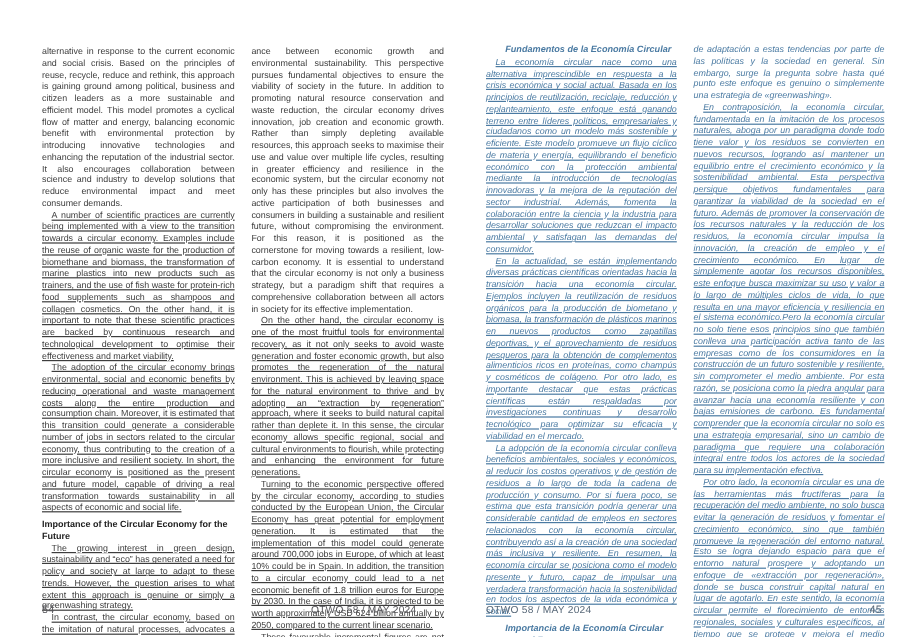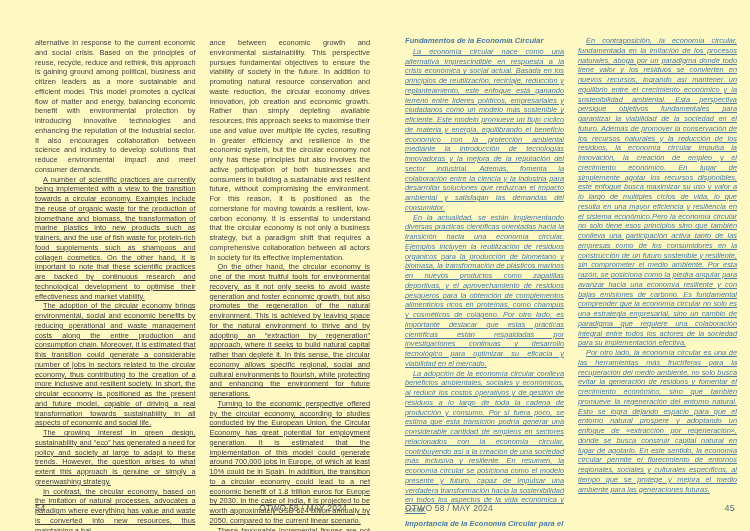--- a/index.html
+++ b/index.html
@@ -1,19 +1,19 @@
 <!DOCTYPE html>
 <html><head>
 <meta charset="utf-8">
 <style>
   html,body{margin:0;padding:0;background:#e8e8e8;}
   .spread{
     position:relative;
     width:750px;height:531px;
-    background:#fef9c3;
+    background:#ffffff;
     font-family:"Liberation Sans", sans-serif;
     overflow:hidden;
     display:flex;
   }
   .page{position:relative;width:375px;height:531px;box-sizing:border-box;}
   .page-left{padding:38px 5px 0 35px;}
   .page-right{padding:36px 13px 0 30px;}
   .columns{display:flex;gap:14px;}
   .col{flex:1 1 0;min-width:0;}
   .page-left .col p{
@@ -36,21 +36,21 @@
     margin:0;
     font-size:7.4px;
     line-height:9.75px;
     color:#4a7aa2;
     font-style:italic;
     text-align:justify;
     overflow-wrap:break-word;
   }
   .page-right .col p.indent{text-indent:8px;text-decoration:underline;}
   .page-right .col h3{
-    margin:0 0 1px 0;
+    margin:0 0 1px 16px;
     font-size:7.6px;
     line-height:9.75px;
     font-weight:bold;
     font-style:italic;
     color:#4a7aa2;
   }
   .page-right .col h3.h2{margin-top:4px;}
   .footer{
     position:absolute;
     bottom:18px;
@@ -68,20 +68,21 @@
 <body>
 
 <div class="spread">
 
   <div class="page page-left">
     <div class="columns">
       <div class="col">
         <p>alternative in response to the current economic and social crisis. Based on the principles of reuse, recycle, reduce and rethink, this approach is gaining ground among political, business and citizen leaders as a more sustainable and efficient model. This model promotes a cyclical flow of matter and energy, balancing economic benefit with environmental protection by introducing innovative technologies and enhancing the reputation of the industrial sector. It also encourages collaboration between science and industry to develop solutions that reduce environmental impact and meet consumer demands.</p>
         <p class="indent">A number of scientific practices are currently being implemented with a view to the transition towards a circular economy. Examples include the reuse of organic waste for the production of biomethane and biomass, the transformation of marine plastics into new products such as trainers, and the use of fish waste for protein-rich food supplements such as shampoos and collagen cosmetics. On the other hand, it is important to note that these scientific practices are backed by continuous research and technological development to optimise their effectiveness and market viability.</p>
         <p class="indent">The adoption of the circular economy brings environmental, social and economic benefits by reducing operational and waste management costs along the entire production and consumption chain. Moreover, it is estimated that this transition could generate a considerable number of jobs in sectors related to the circular economy, thus contributing to the creation of a more inclusive and resilient society. In short, the circular economy is positioned as the present and future model, capable of driving a real transformation towards sustainability in all aspects of economic and social life.</p>
+        <h3>Importance of the Circular Economy for the Future</h3>
         <p class="indent">The growing interest in green design, sustainability and “eco” has generated a need for policy and society at large to adapt to these trends. However, the question arises to what extent this approach is genuine or simply a greenwashing strategy.</p>
         <p class="indent">In contrast, the circular economy, based on the imitation of natural processes, advocates a paradigm where everything has value and waste is converted into new resources, thus maintaining a bal-</p>
       </div>
       <div class="col">
         <p>ance between economic growth and environmental sustainability. This perspective pursues fundamental objectives to ensure the viability of society in the future. In addition to promoting natural resource conservation and waste reduction, the circular economy drives innovation, job creation and economic growth. Rather than simply depleting available resources, this approach seeks to maximise their use and value over multiple life cycles, resulting in greater efficiency and resilience in the economic system, but the circular economy not only has these principles but also involves the active participation of both businesses and consumers in building a sustainable and resilient future, without compromising the environment. For this reason, it is positioned as the cornerstone for moving towards a resilient, low-carbon economy. It is essential to understand that the circular economy is not only a business strategy, but a paradigm shift that requires a comprehensive collaboration between all actors in society for its effective implementation.</p>
         <p class="indent">On the other hand, the circular economy is one of the most fruitful tools for environmental recovery, as it not only seeks to avoid waste generation and foster economic growth, but also promotes the regeneration of the natural environment. This is achieved by leaving space for the natural environment to thrive and by adopting an “extraction by regeneration” approach, where it seeks to build natural capital rather than deplete it. In this sense, the circular economy allows specific regional, social and cultural environments to flourish, while protecting and enhancing the environment for future generations.</p>
         <p class="indent">Turning to the economic perspective offered by the circular economy, according to studies conducted by the European Union, the Circular Economy has great potential for employment generation. It is estimated that the implementation of this model could generate around 700,000 jobs in Europe, of which at least 10% could be in Spain. In addition, the transition to a circular economy could lead to a net economic benefit of 1.8 trillion euros for Europe by 2030. In the case of India, it is projected to be worth approximately USD 624 billion annually by 2050, compared to the current linear scenario.</p>
         <p class="indent">These favourable incremental figures are not only supported by European studies, but Latin America</p>
       </div>
     </div>
@@ -95,20 +96,21 @@
     <div class="columns">
       <div class="col">
         <h3>Fundamentos de la Economía Circular</h3>
         <p class="indent">La economía circular nace como una alternativa imprescindible en respuesta a la crisis económica y social actual. Basada en los principios de reutilización, reciclaje, reducción y replanteamiento, este enfoque está ganando terreno entre líderes políticos, empresariales y ciudadanos como un modelo más sostenible y eficiente. Este modelo promueve un flujo cíclico de materia y energía, equilibrando el beneficio económico con la protección ambiental mediante la introducción de tecnologías innovadoras y la mejora de la reputación del sector industrial. Además, fomenta la colaboración entre la ciencia y la industria para desarrollar soluciones que reduzcan el impacto ambiental y satisfagan las demandas del consumidor.</p>
         <p class="indent">En la actualidad, se están implementando diversas prácticas científicas orientadas hacia la transición hacia una economía circular. Ejemplos incluyen la reutilización de residuos orgánicos para la producción de biometano y biomasa, la transformación de plásticos marinos en nuevos productos como zapatillas deportivas, y el aprovechamiento de residuos pesqueros para la obtención de complementos alimenticios ricos en proteínas, como champús y cosméticos de colágeno. Por otro lado, es importante destacar que estas prácticas científicas están respaldadas por investigaciones continuas y desarrollo tecnológico para optimizar su eficacia y viabilidad en el mercado.</p>
         <p class="indent">La adopción de la economía circular conlleva beneficios ambientales, sociales y económicos, al reducir los costos operativos y de gestión de residuos a lo largo de toda la cadena de producción y consumo. Por si fuera poco, se estima que esta transición podría generar una considerable cantidad de empleos en sectores relacionados con la economía circular, contribuyendo así a la creación de una sociedad más inclusiva y resiliente. En resumen, la economía circular se posiciona como el modelo presente y futuro, capaz de impulsar una verdadera transformación hacia la sostenibilidad en todos los aspectos de la vida económica y social.</p>
         <h3 class="h2">Importancia de la Economía Circular para el Futuro</h3>
 
       </div>
       <div class="col">
+        <p>de adaptación a estas tendencias por parte de las políticas y la sociedad en general. Sin embargo, surge la pregunta sobre hasta qué punto este enfoque es genuino o simplemente una estrategia de «greenwashing».</p>
         <p class="indent">En contraposición, la economía circular, fundamentada en la imitación de los procesos naturales, aboga por un paradigma donde todo tiene valor y los residuos se convierten en nuevos recursos, logrando así mantener un equilibrio entre el crecimiento económico y la sostenibilidad ambiental. Esta perspectiva persigue objetivos fundamentales para garantizar la viabilidad de la sociedad en el futuro. Además de promover la conservación de los recursos naturales y la reducción de los residuos, la economía circular impulsa la innovación, la creación de empleo y el crecimiento económico. En lugar de simplemente agotar los recursos disponibles, este enfoque busca maximizar su uso y valor a lo largo de múltiples ciclos de vida, lo que resulta en una mayor eficiencia y resiliencia en el sistema económico.Pero la economía circular no solo tiene esos principios sino que también conlleva una participación activa tanto de las empresas como de los consumidores en la construcción de un futuro sostenible y resiliente, sin comprometer el medio ambiente. Por esta razón, se posiciona como la piedra angular para avanzar hacia una economía resiliente y con bajas emisiones de carbono. Es fundamental comprender que la economía circular no solo es una estrategia empresarial, sino un cambio de paradigma que requiere una colaboración integral entre todos los actores de la sociedad para su implementación efectiva.</p>
         <p class="indent">Por otro lado, la economía circular es una de las herramientas más fructíferas para la recuperación del medio ambiente, no solo busca evitar la generación de residuos y fomentar el crecimiento económico, sino que también promueve la regeneración del entorno natural. Esto se logra dejando espacio para que el entorno natural prospere y adoptando un enfoque de «extracción por regeneración», donde se busca construir capital natural en lugar de agotarlo. En este sentido, la economía circular permite el florecimiento de entornos regionales, sociales y culturales específicos, al tiempo que se protege y mejora el medio ambiente para las generaciones futuras.</p>
 
       </div>
     </div>
     <div class="footer">
       <span>OTWO 58 / MAY 2024</span>
       <span class="pg">45</span>
     </div>
   </div>

